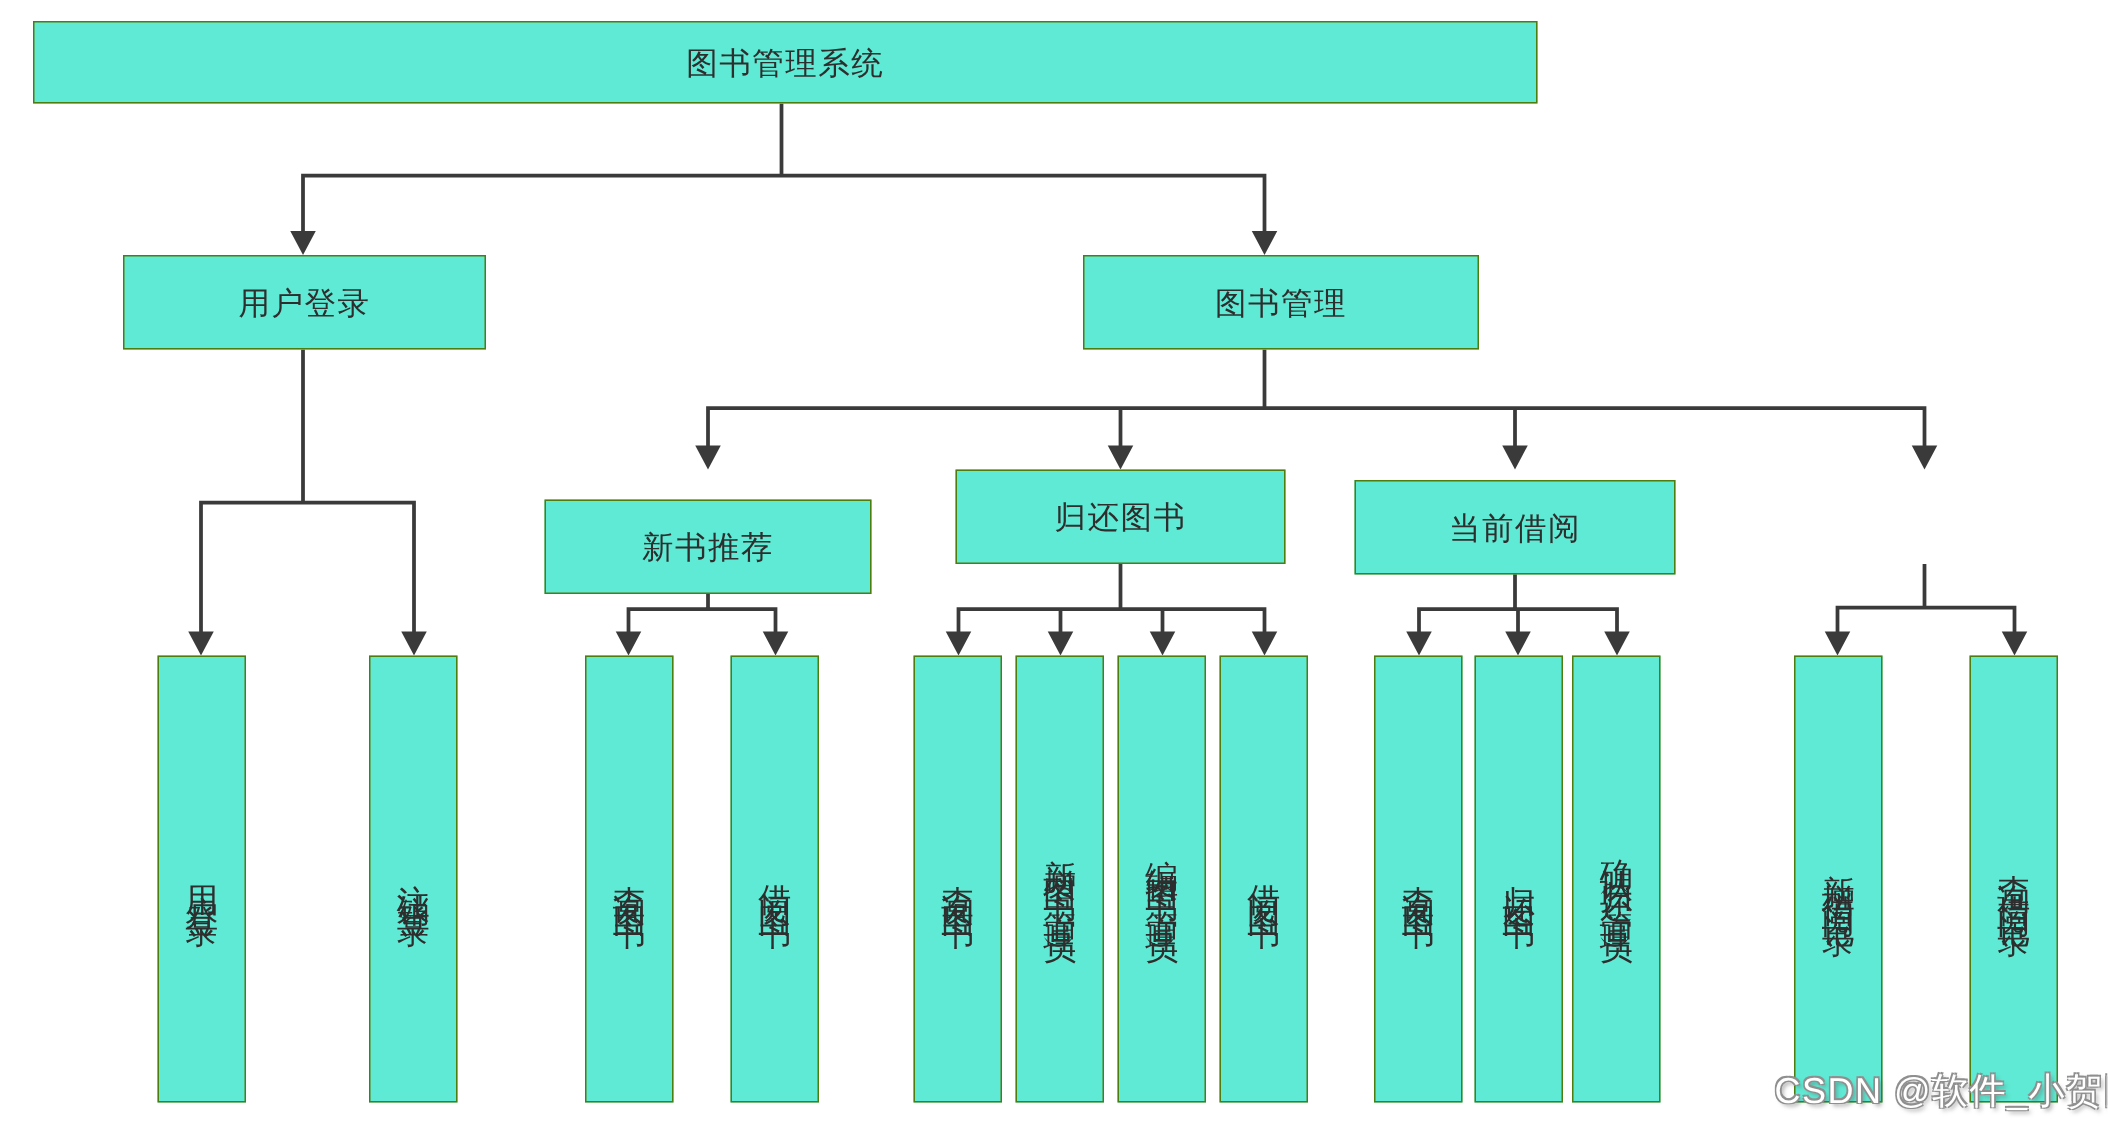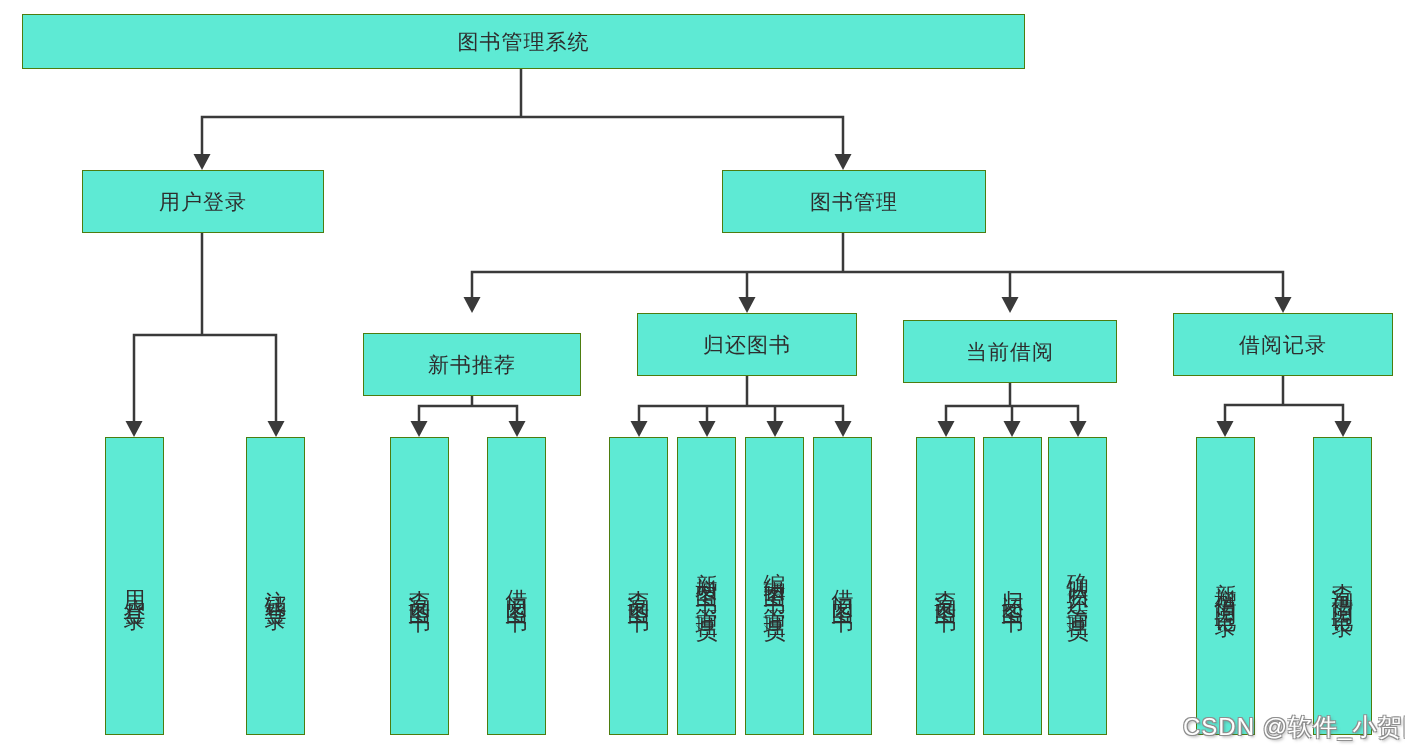--- a/index.html
+++ b/index.html
@@ -70,21 +70,20 @@
   </svg>
 
   <div class="box" style="left:22px;top:14px;width:1003px;height:55px;">图书管理系统</div>
 
   <div class="box" style="left:82px;top:170px;width:242px;height:63px;">用户登录</div>
   <div class="box" style="left:722px;top:170px;width:264px;height:63px;">图书管理</div>
 
   <div class="box" style="left:363px;top:313px;width:218px;height:63px;margin-top:20px;">新书推荐</div>
   <div class="box" style="left:637px;top:313px;width:220px;height:63px;">归还图书</div>
   <div class="box" style="left:903px;top:320px;width:214px;height:63px;">当前借阅</div>
-  <div class="box" style="left:1173px;top:313px;width:220px;height:63px;">借阅记录</div>
 
   <div class="box v" style="left:105px;top:437px;width:59px;height:298px;">用户登录</div>
   <div class="box v" style="left:246px;top:437px;width:59px;height:298px;">注销登录</div>
 
   <div class="box v" style="left:390px;top:437px;width:59px;height:298px;">查询图书</div>
   <div class="box v" style="left:487px;top:437px;width:59px;height:298px;">借阅图书</div>
 
   <div class="box v" style="left:609px;top:437px;width:59px;height:298px;">查询图书</div>
   <div class="box v" style="left:677px;top:437px;width:59px;height:298px;">新增图书（管理员）</div>
   <div class="box v" style="left:745px;top:437px;width:59px;height:298px;">编辑图书（管理员）</div>

